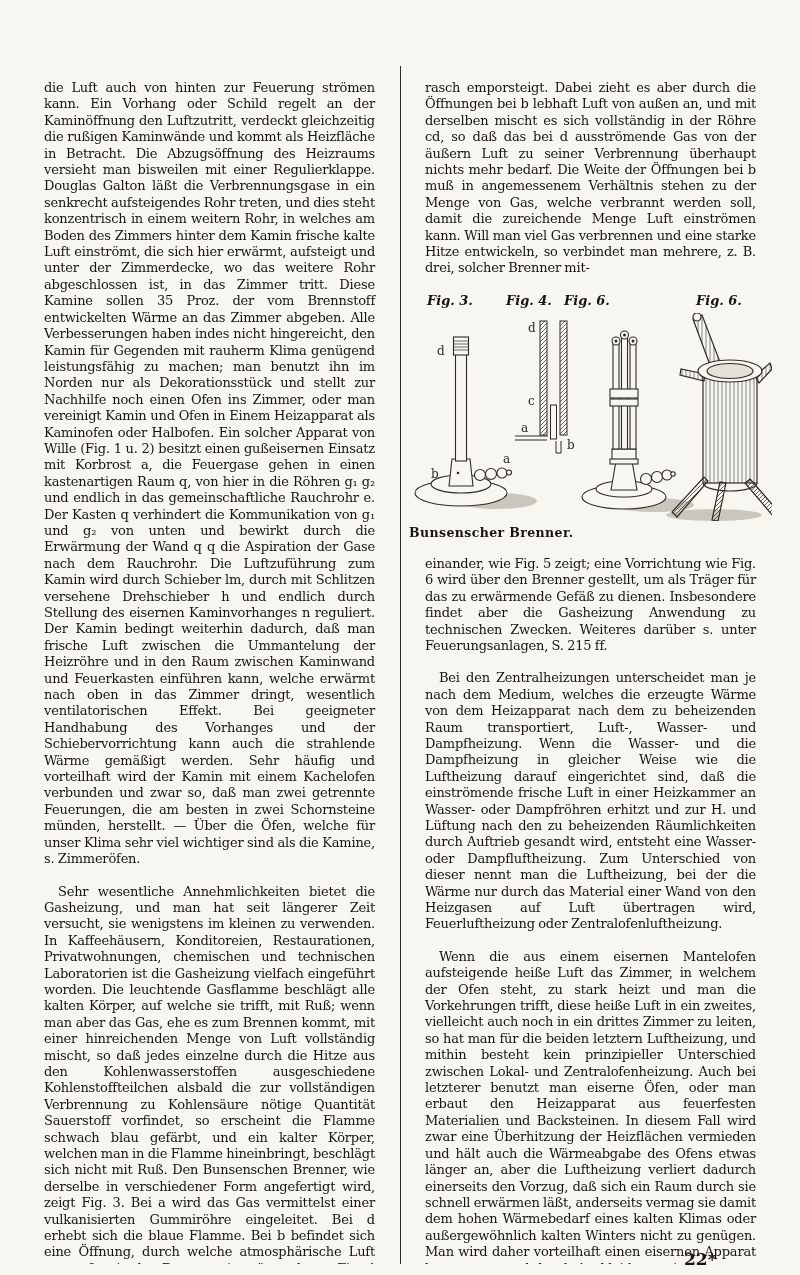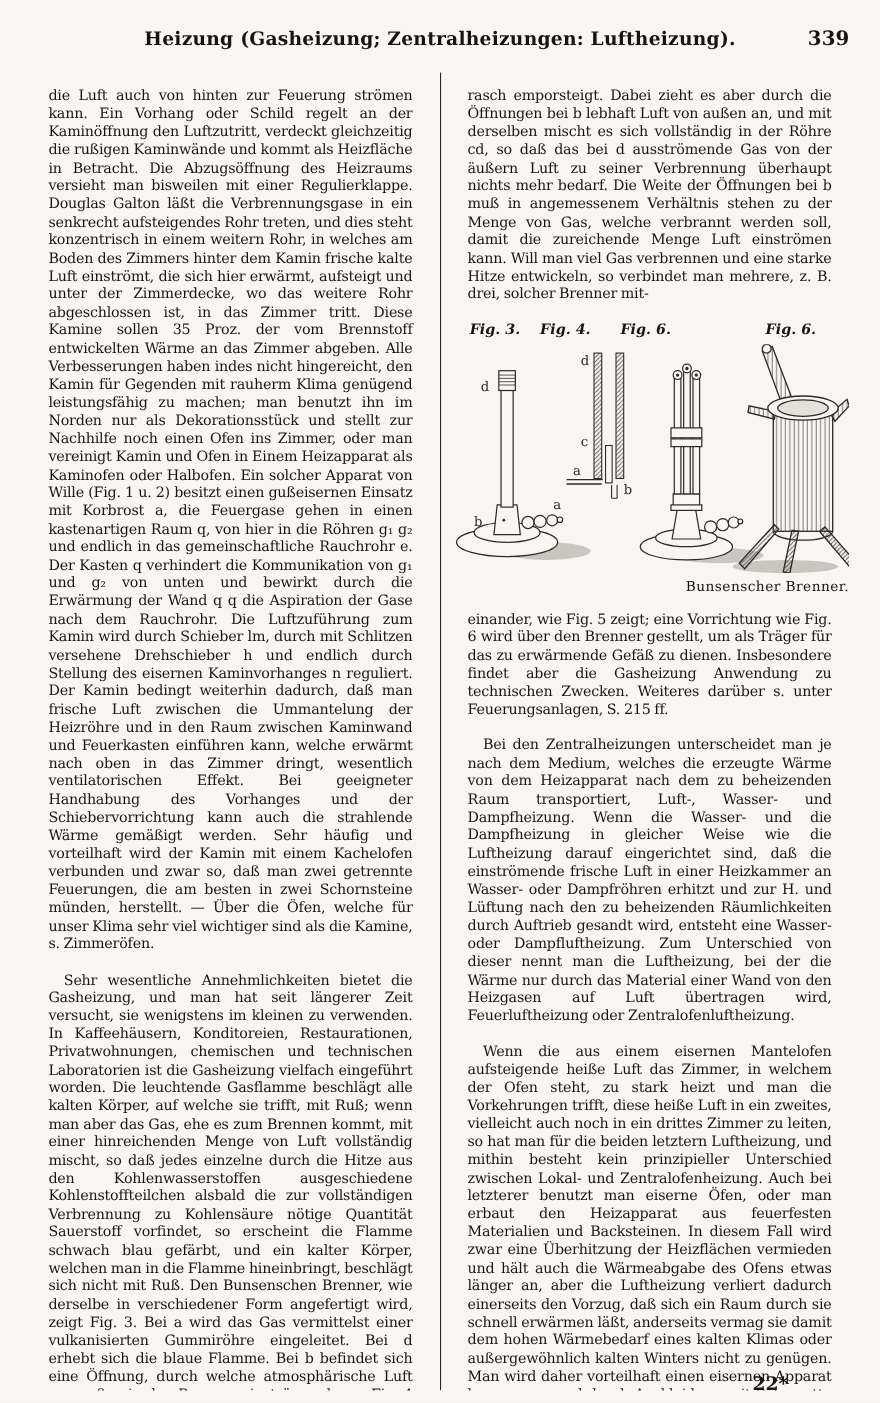--- a/index.html
+++ b/index.html
@@ -9,36 +9,32 @@
   .running-title{position:absolute;left:50%;transform:translateX(-50%);top:4px;font-size:17px;font-weight:bold;white-space:nowrap;letter-spacing:0.2px;}
   .pageno{position:absolute;right:0;top:3px;font-size:18px;font-weight:bold;}
   .columns{position:absolute;top:64px;left:28px;width:744px;height:1200px;display:flex;overflow:hidden;}
   .col{width:363px;}
   .divider{width:1px;background:#2b2a24;margin:2px 8px 0 9px;align-self:stretch;}
   .para{margin:16px;text-align:justify;font-size:13px;line-height:16.4px;letter-spacing:-0.2px;word-spacing:-0.5px;}
   .indent{text-indent:14px;}
   .figure{margin:4px 0 2px 0;padding:0;}
   .fig-labels{position:relative;height:18px;font-size:13px;font-weight:bold;}
   .fig-labels span{position:absolute;top:0;font-style:italic;}
-  .flab3{left:18px;} .flab4{left:82px;} .flab5{left:155px;} .flab6{left:248px;margin-left:39px;}
+  .flab3{left:18px;} .flab4{left:97px;} .flab5{left:155px;} .flab6{left:248px;margin-left:39px;}
   .figsvg{display:block;margin-top:2px;}
-  figcaption{text-align:right;font-size:12.5px;font-weight:normal;letter-spacing:0.4px;margin:4px 0 7px 0;}
+  figcaption{text-align:left;font-size:12.5px;font-weight:bold;letter-spacing:0.4px;margin:4px 0 7px 0;}
   .subheading{margin:3px 0 2px 0;text-align:center;font-size:12.5px;font-weight:bold;letter-spacing:0.3px;}
   .footer-mark{position:absolute;left:684px;bottom:6px;font-size:17px;font-weight:bold;}
   svg text{font-family:"DejaVu Serif", serif;font-size:12px;fill:#2b2a24;}
 </style>
 </head>
 <body>
 
 <div class="page">
 
-  <div class="header">
-    <span class="running-title">Heizung (Gasheizung; Zentralheizungen: Luftheizung).</span>
-    <span class="pageno">339</span>
-  </div>
 
   <div class="columns">
 
     <div class="col">
       <p class="para">die Luft auch von hinten zur Feuerung strömen kann. Ein Vorhang oder Schild regelt an der Kaminöffnung den Luftzutritt, verdeckt gleichzeitig die rußigen Kaminwände und kommt als Heizfläche in Betracht. Die Abzugsöffnung des Heizraums versieht man bisweilen mit einer Regulierklappe. Douglas Galton läßt die Verbrennungsgase in ein senkrecht aufsteigendes Rohr treten, und dies steht konzentrisch in einem weitern Rohr, in welches am Boden des Zimmers hinter dem Kamin frische kalte Luft einströmt, die sich hier erwärmt, aufsteigt und unter der Zimmerdecke, wo das weitere Rohr abgeschlossen ist, in das Zimmer tritt. Diese Kamine sollen 35 Proz. der vom Brennstoff entwickelten Wärme an das Zimmer abgeben. Alle Verbesserungen haben indes nicht hingereicht, den Kamin für Gegenden mit rauherm Klima genügend leistungsfähig zu machen; man benutzt ihn im Norden nur als Dekorationsstück und stellt zur Nachhilfe noch einen Ofen ins Zimmer, oder man vereinigt Kamin und Ofen in Einem Heizapparat als Kaminofen oder Halbofen. Ein solcher Apparat von Wille (Fig. 1 u. 2) besitzt einen gußeisernen Einsatz mit Korbrost a, die Feuergase gehen in einen kastenartigen Raum q, von hier in die Röhren g₁ g₂ und endlich in das gemeinschaftliche Rauchrohr e. Der Kasten q verhindert die Kommunikation von g₁ und g₂ von unten und bewirkt durch die Erwärmung der Wand q q die Aspiration der Gase nach dem Rauchrohr. Die Luftzuführung zum Kamin wird durch Schieber lm, durch mit Schlitzen versehene Drehschieber h und endlich durch Stellung des eisernen Kaminvorhanges n reguliert. Der Kamin bedingt weiterhin dadurch, daß man frische Luft zwischen die Ummantelung der Heizröhre und in den Raum zwischen Kaminwand und Feuerkasten einführen kann, welche erwärmt nach oben in das Zimmer dringt, wesentlich ventilatorischen Effekt. Bei geeigneter Handhabung des Vorhanges und der Schiebervorrichtung kann auch die strahlende Wärme gemäßigt werden. Sehr häufig und vorteilhaft wird der Kamin mit einem Kachelofen verbunden und zwar so, daß man zwei getrennte Feuerungen, die am besten in zwei Schornsteine münden, herstellt. — Über die Öfen, welche für unser Klima sehr viel wichtiger sind als die Kamine, s. Zimmeröfen.</p>
       <p class="para indent">Sehr wesentliche Annehmlichkeiten bietet die Gasheizung, und man hat seit längerer Zeit versucht, sie wenigstens im kleinen zu verwenden. In Kaffeehäusern, Konditoreien, Restaurationen, Privatwohnungen, chemischen und technischen Laboratorien ist die Gasheizung vielfach eingeführt worden. Die leuchtende Gasflamme beschlägt alle kalten Körper, auf welche sie trifft, mit Ruß; wenn man aber das Gas, ehe es zum Brennen kommt, mit einer hinreichenden Menge von Luft vollständig mischt, so daß jedes einzelne durch die Hitze aus den Kohlenwasserstoffen ausgeschiedene Kohlenstoffteilchen alsbald die zur vollständigen Verbrennung zu Kohlensäure nötige Quantität Sauerstoff vorfindet, so erscheint die Flamme schwach blau gefärbt, und ein kalter Körper, welchen man in die Flamme hineinbringt, beschlägt sich nicht mit Ruß. Den Bunsenschen Brenner, wie derselbe in verschiedener Form angefertigt wird, zeigt Fig. 3. Bei a wird das Gas vermittelst einer vulkanisierten Gummiröhre eingeleitet. Bei d erhebt sich die blaue Flamme. Bei b befindet sich eine Öffnung, durch welche atmosphärische Luft von außen in den Brenner einströmen kann. Fig. 4 zeigt die Anordnung im Durchschnitt; das in a einströmende Gas tritt bei c in einen weitern Cylinder aus, in welchem es</p>
     </div>
 
     <div class="divider"></div>
 

